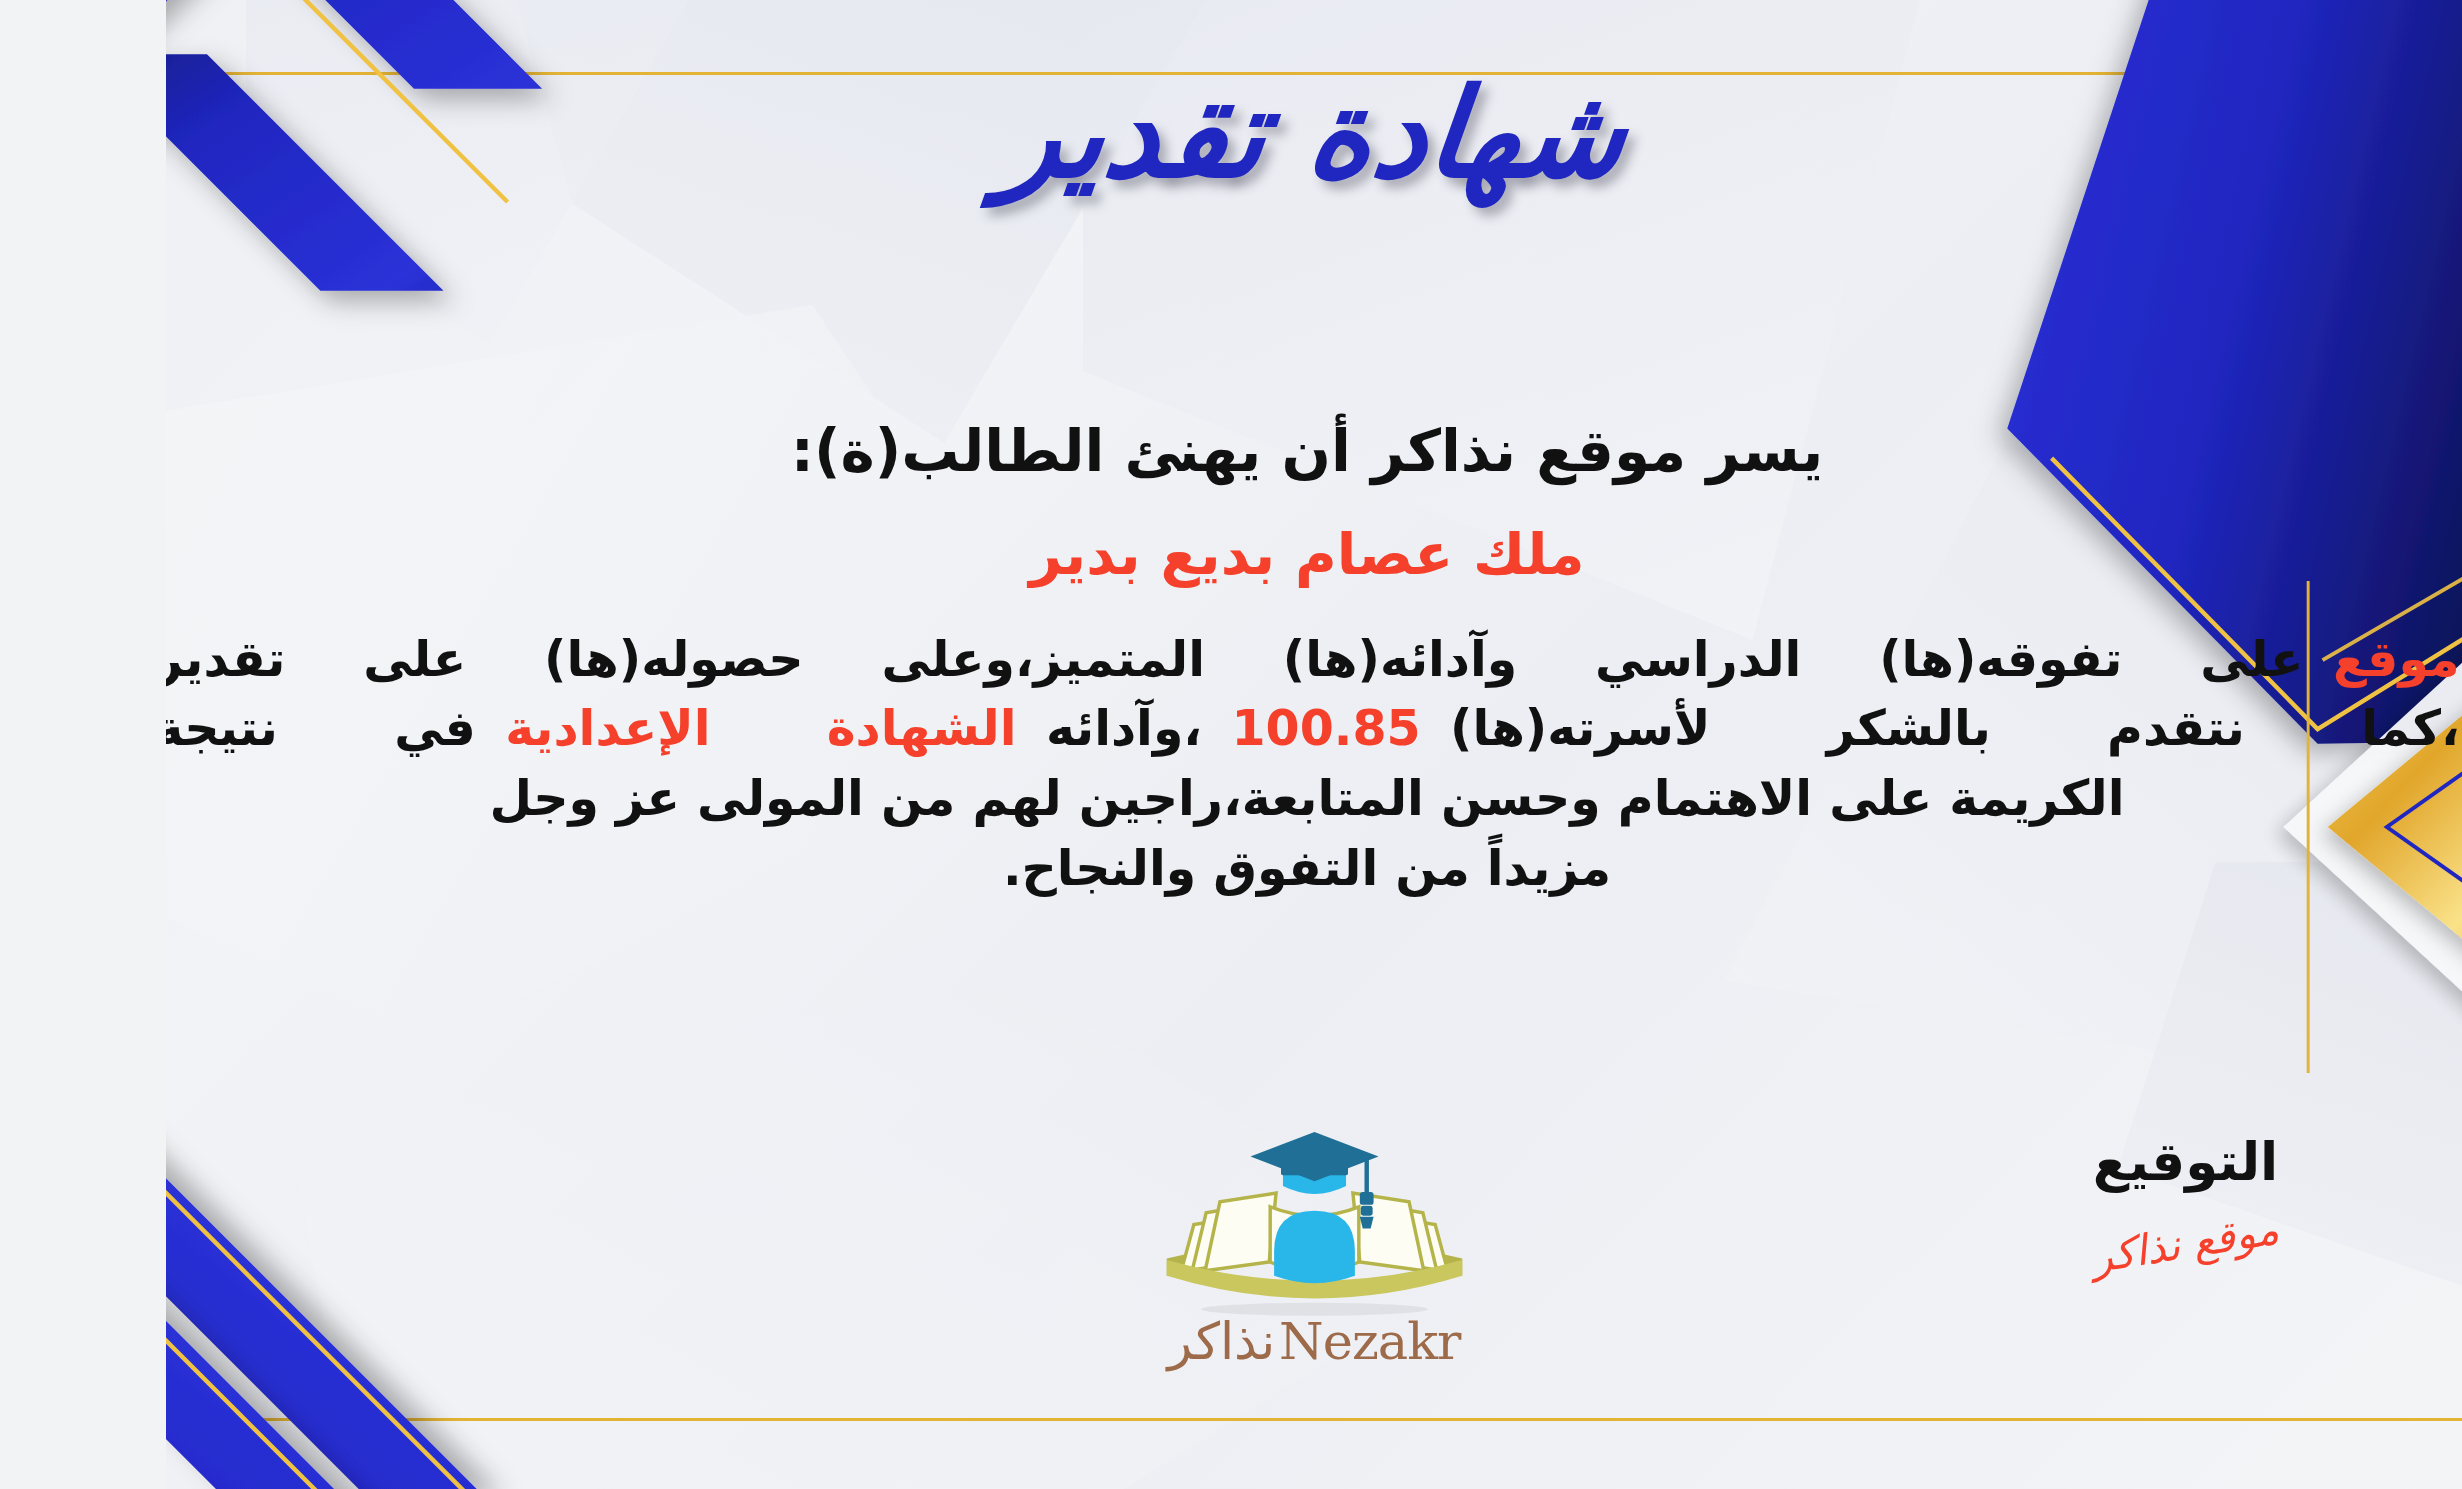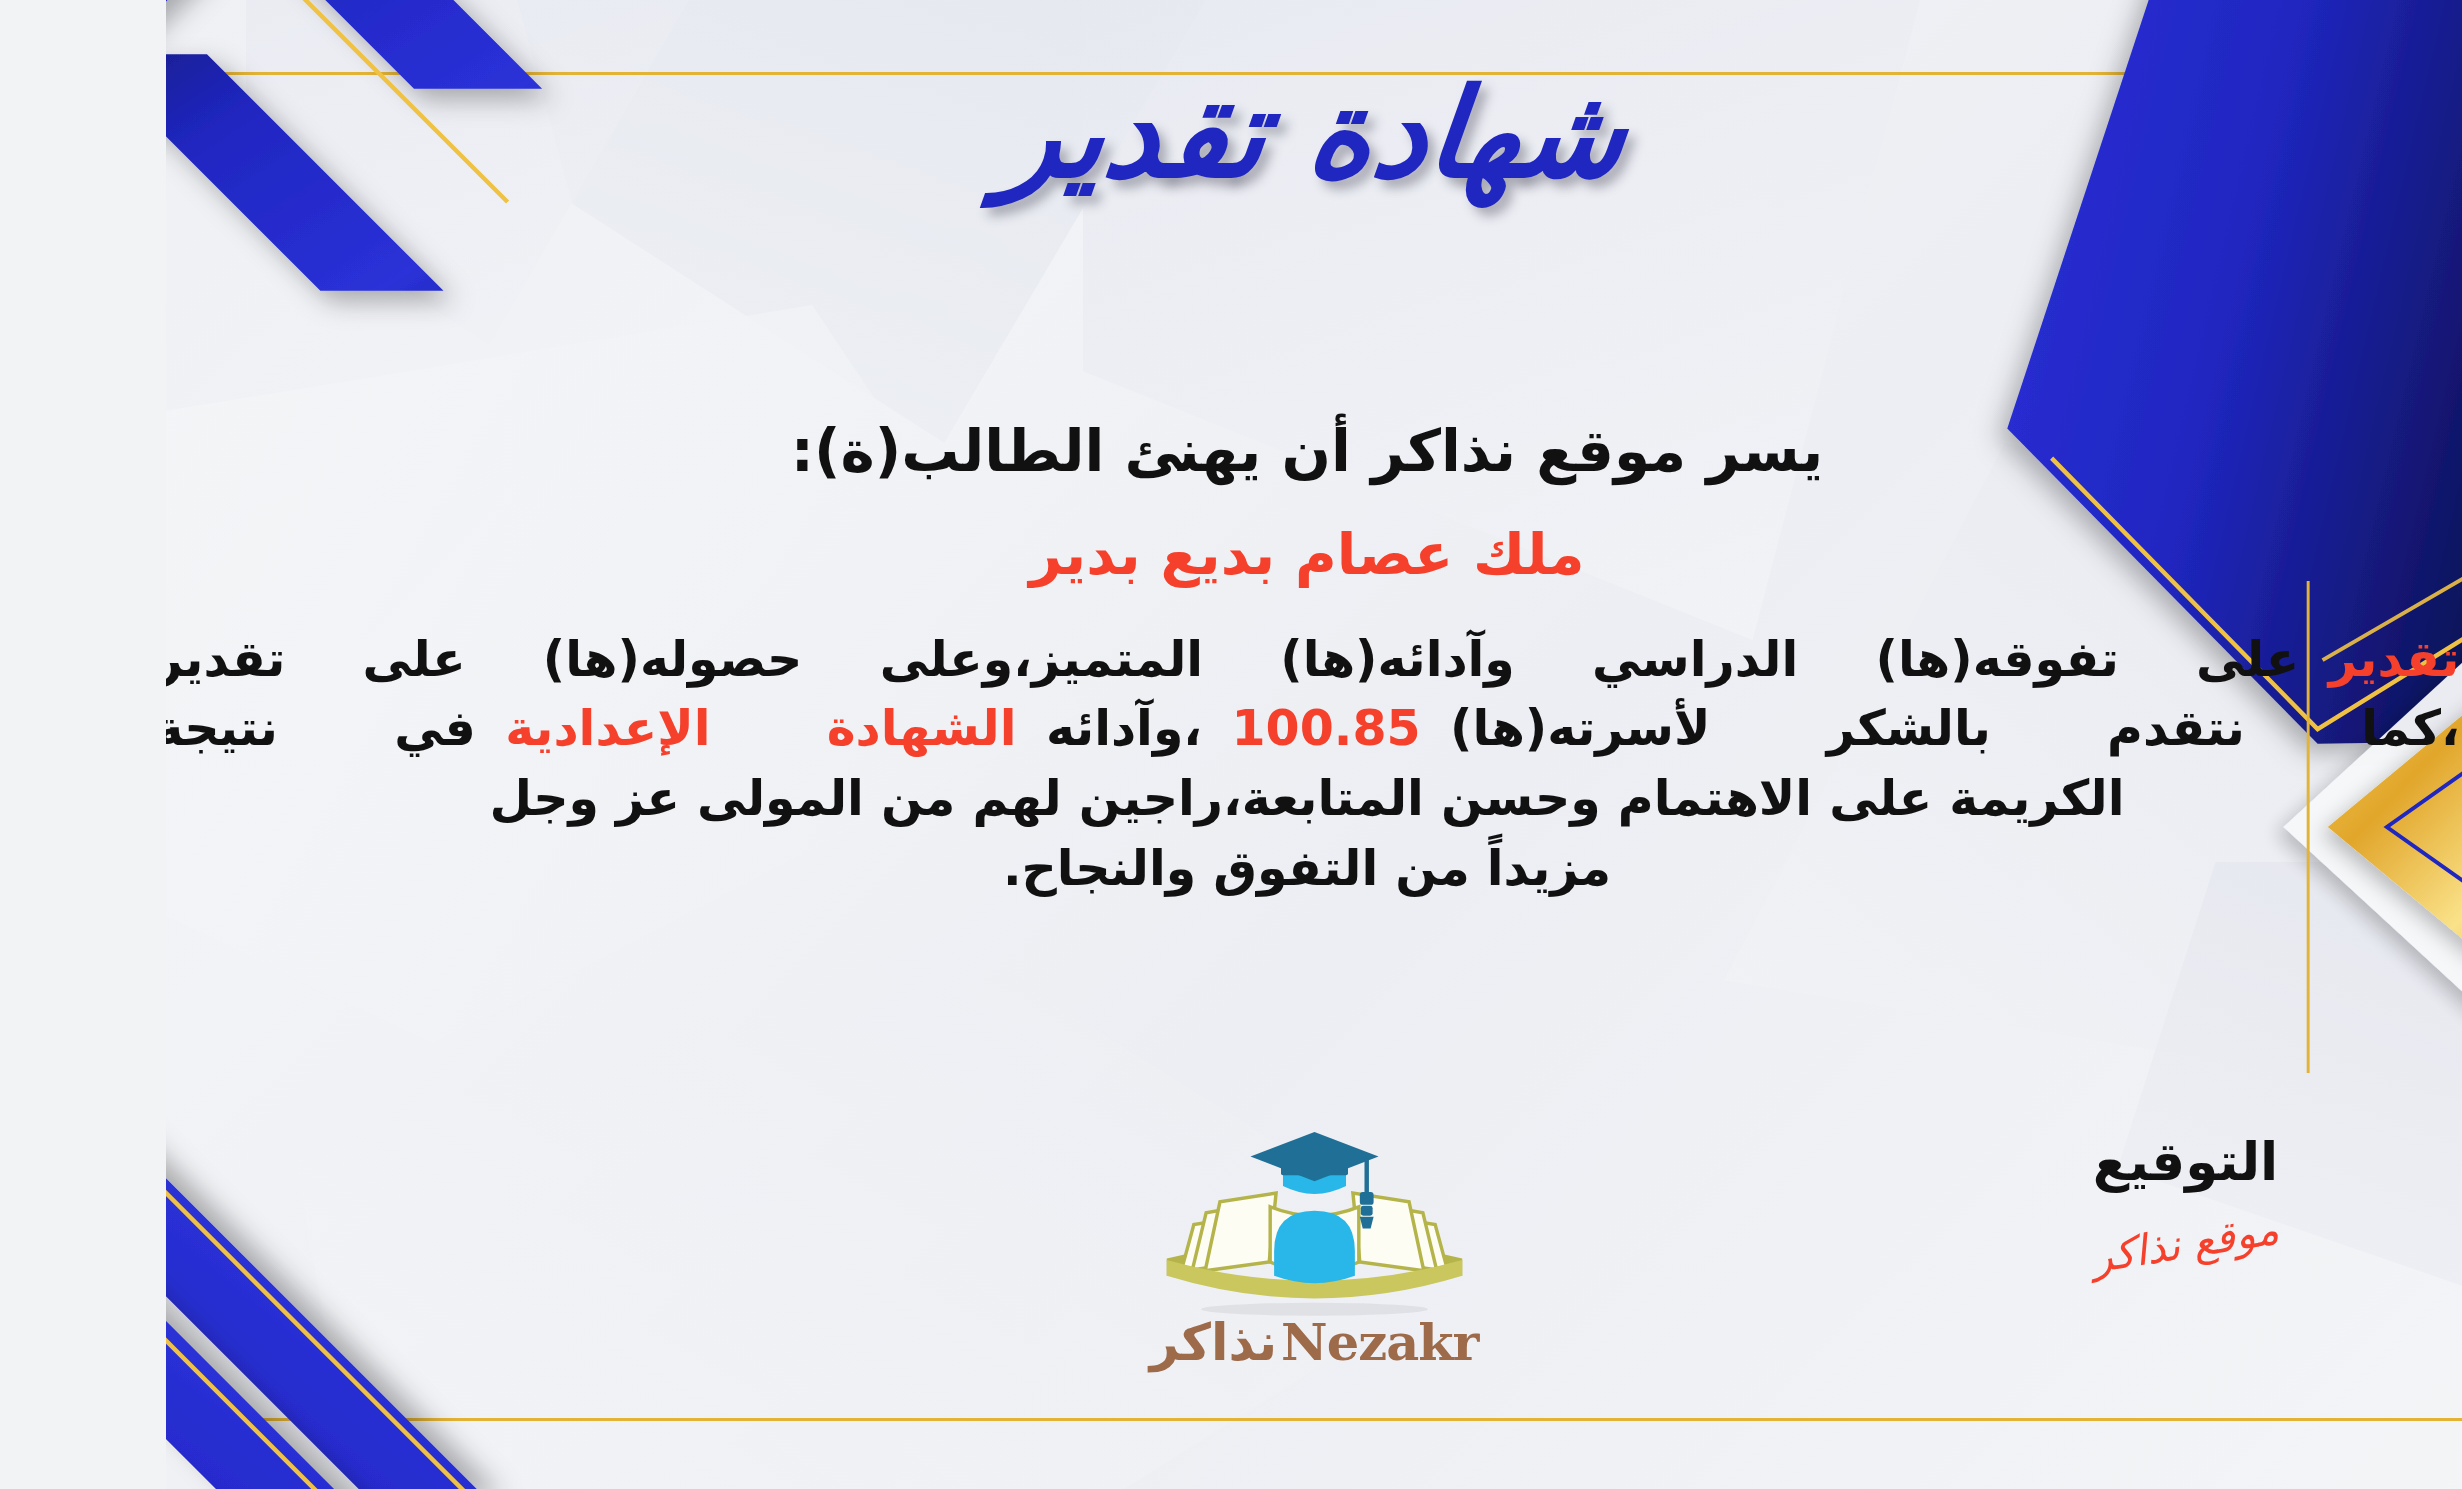--- a/index.html
+++ b/index.html
@@ -121,21 +121,21 @@
   
   .logo-block{
     position:absolute;top:1128px;left:0;width:100%;
     display:flex;flex-direction:column;align-items:center;
   }
   .logo-mark{width:335px;height:197px;display:block;}
   .logo-text{
     margin-top:-12.8px;
     display:flex;align-items:center;justify-content:flex-end;
     gap:4px;
-    font-size:51px;font-weight:700;color:#9d6a4a;
+    font-size:51px;font-weight:400;color:#9d6a4a;
     font-family:"DejaVu Serif","Liberation Serif",serif;
     letter-spacing:-1px;
   }
   .logo-text .ar{font-family:"DejaVu Sans","Liberation Sans",sans-serif;}
 </style>
 </head>
 <body>
 
 <div class="certificate">
 
@@ -233,21 +233,21 @@
   <div class="title">شهادة تقدير</div>
 
   <div class="body-wrap">
 
     <p class="lead">يسر موقع نذاكر أن يهنئ الطالب(ة):</p>
 
     <p class="student-name">ملك عصام بديع بدير</p>
 
     <div class="para">
       <span class="line justify">
-        <span class="hl">تقدير</span><span class="sp"></span><span>على تفوقه(ها) الدراسي وآدائه(ها) المتميز،وعلى حصوله(ها) على تقدير</span>
+        <span class="hl">موقع</span><span class="sp"></span><span>على تفوقه(ها) الدراسي وآدائه(ها) المتميز،وعلى حصوله(ها) على تقدير</span>
       </span>
       <span class="line justify">
         <span>،كما نتقدم بالشكر لأسرته(ها)</span><span class="sp"></span><span class="hl">100.85</span><span class="sp"></span><span>،وآدائه</span><span class="sp"></span><span class="hl">الشهادة الإعدادية</span><span class="sp"></span><span>في نتيجة</span>
       </span>
       <span class="line">الكريمة على الاهتمام وحسن المتابعة،راجين لهم من المولى عز وجل</span>
       <span class="line">مزيداً من التفوق والنجاح.</span>
     </div>
   </div>
 
   <div class="sig-block">

